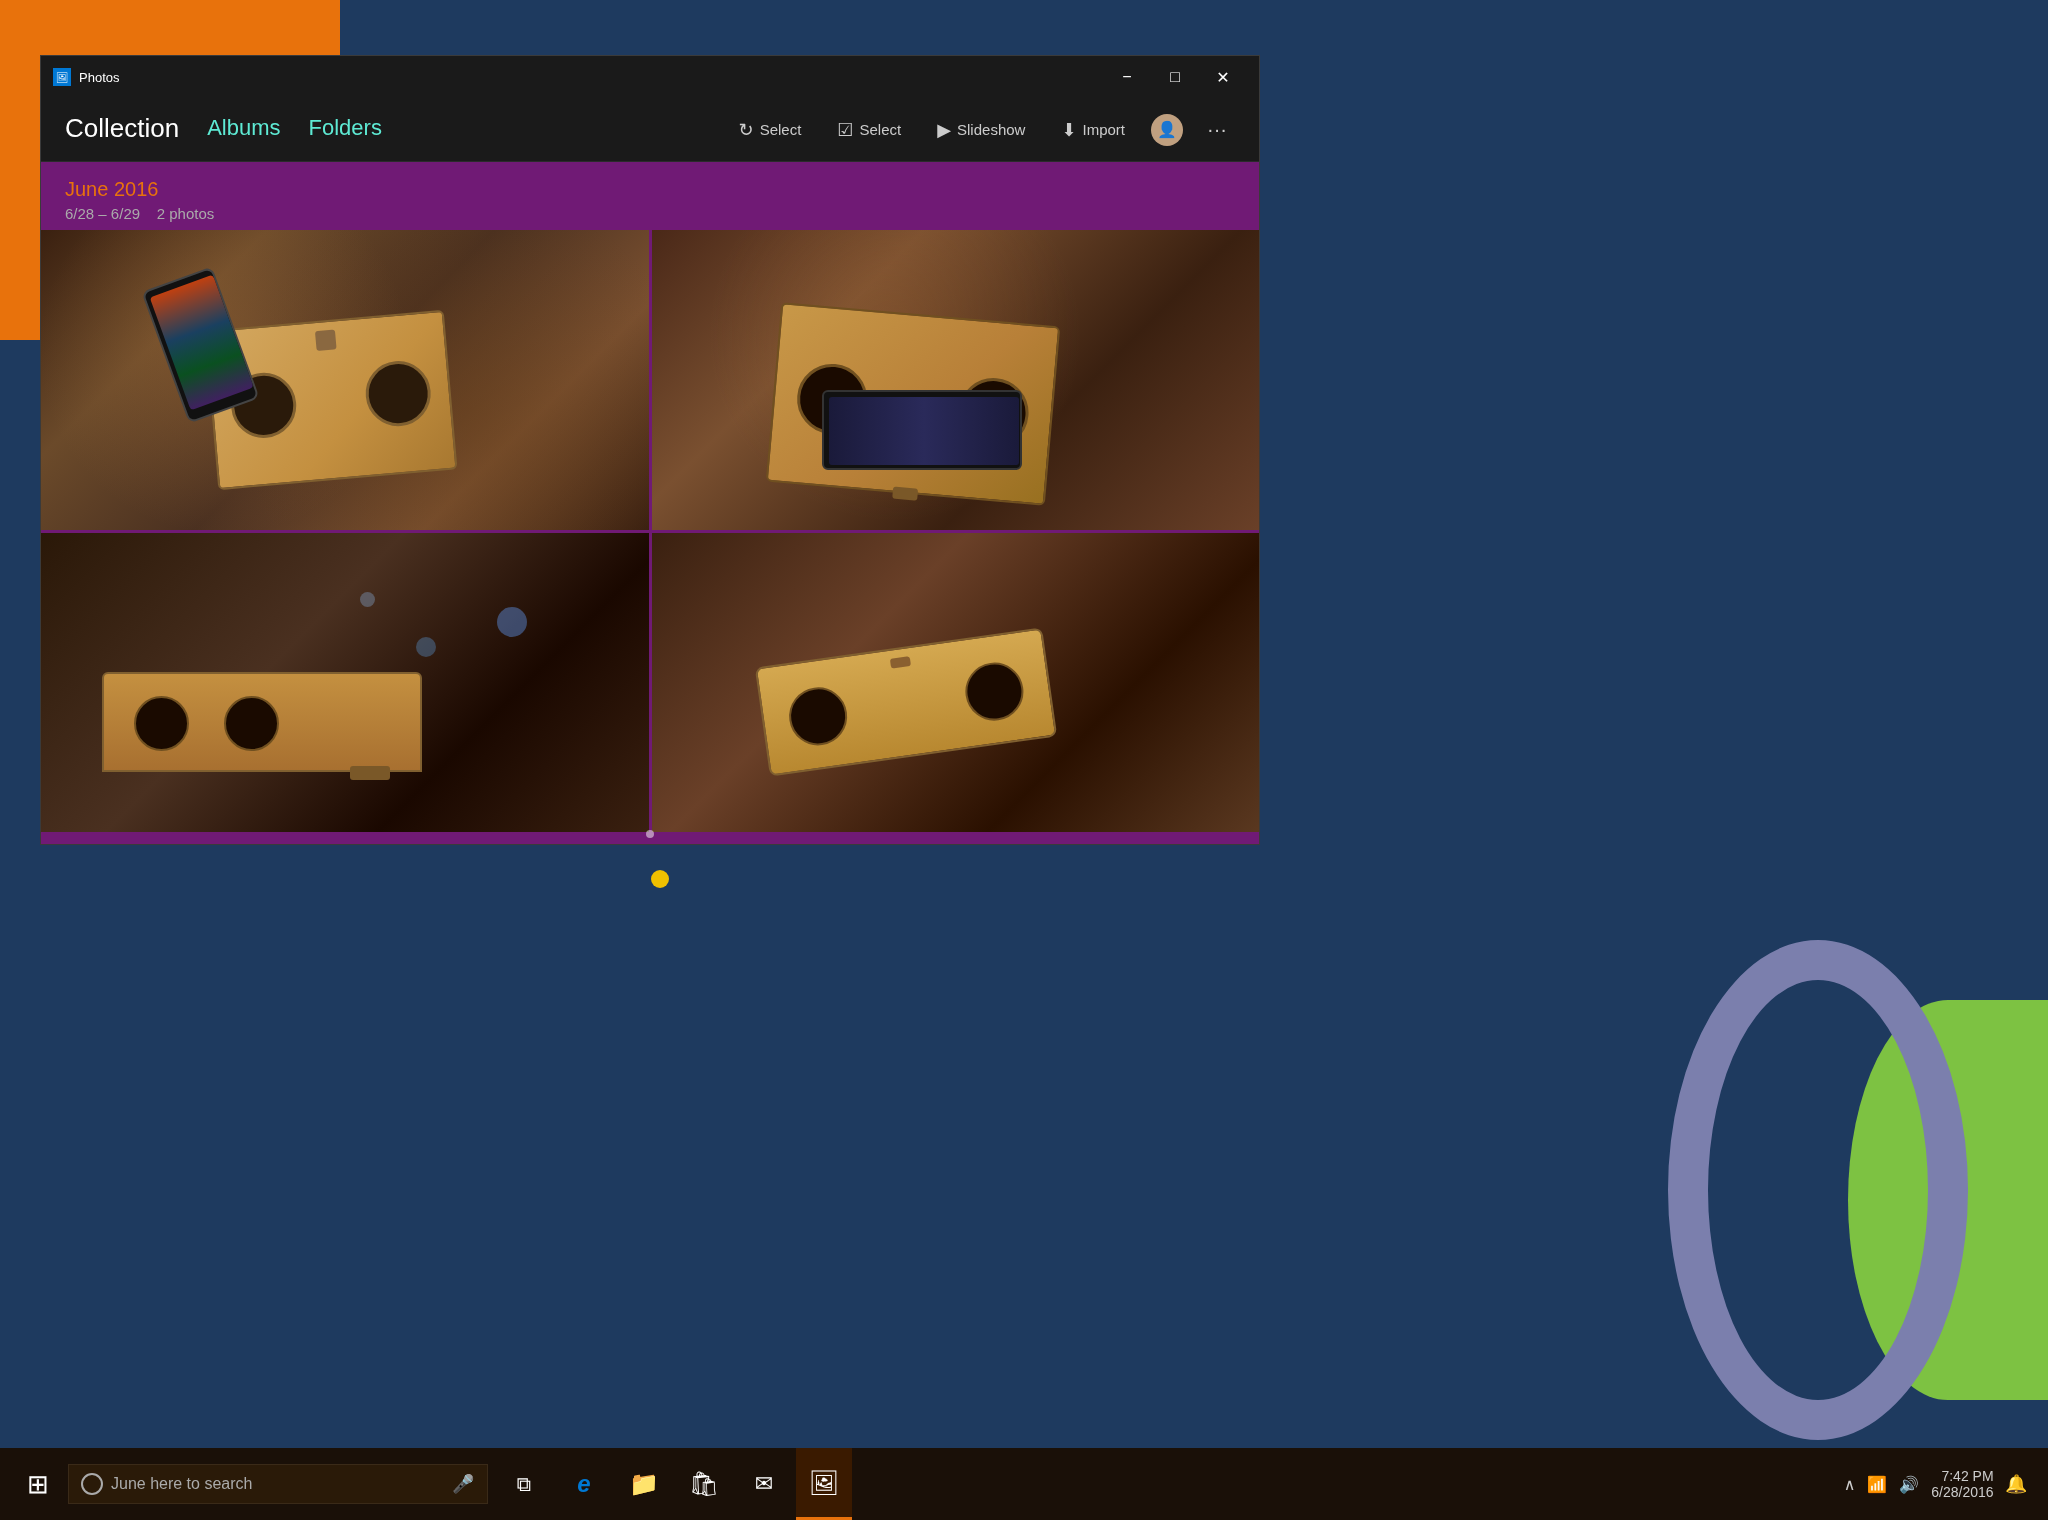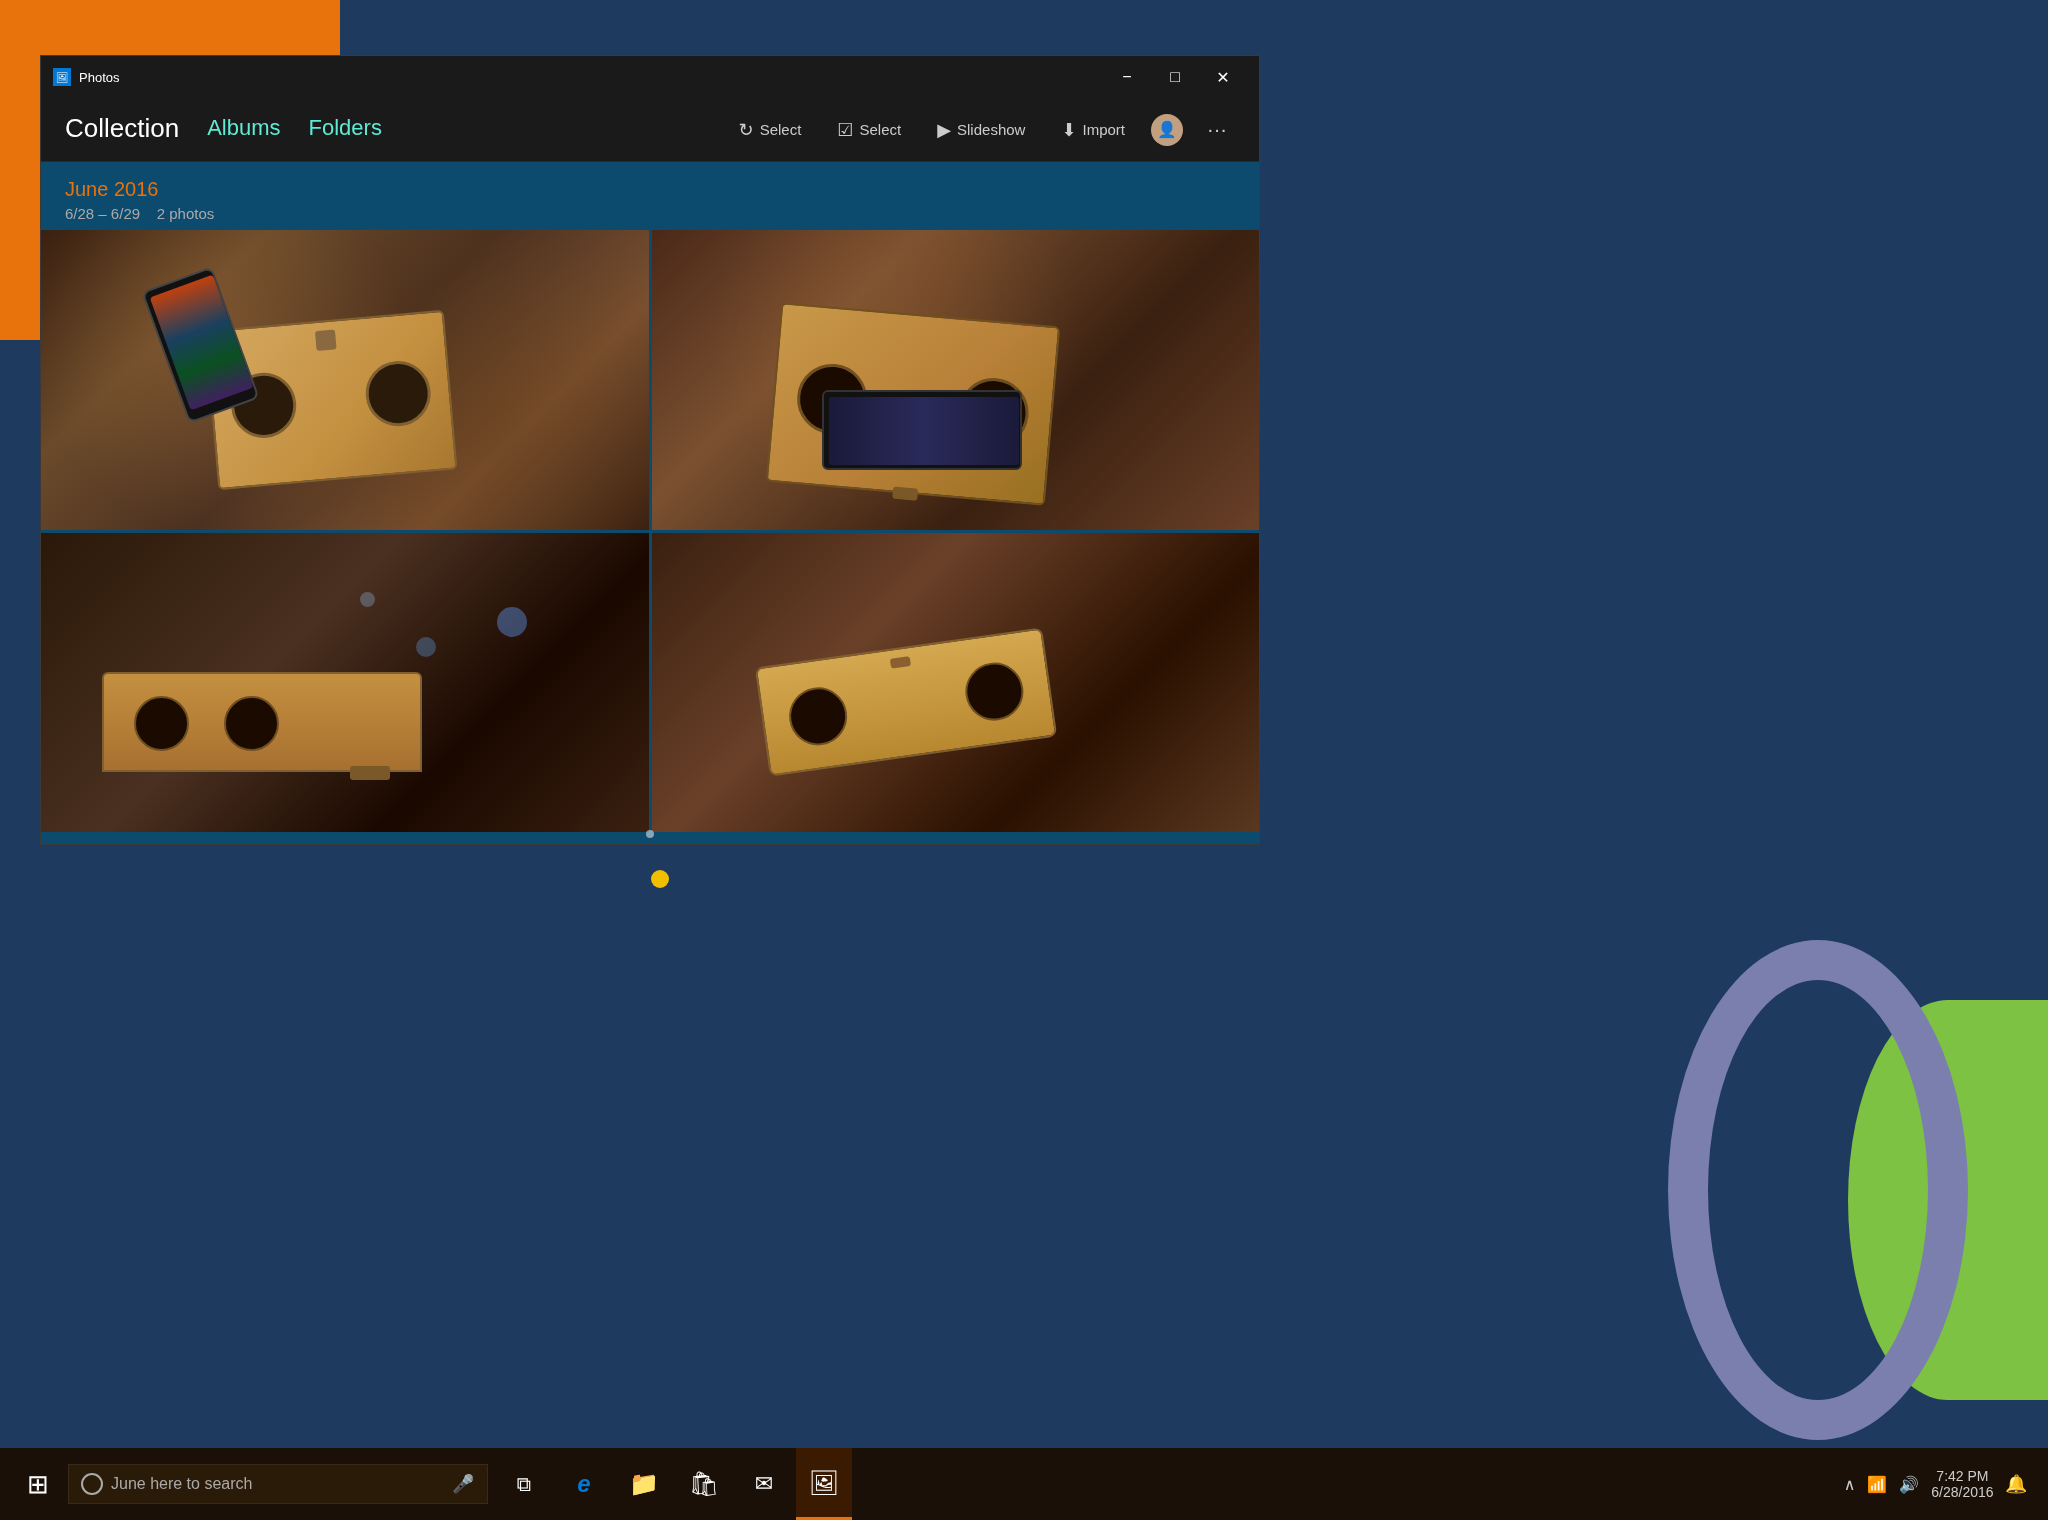--- a/index.html
+++ b/index.html
@@ -158,21 +158,21 @@
       font-size: 20px;
       cursor: pointer;
       padding: 4px 8px;
       background: transparent;
       border: none;
     }
 
     
     .content {
       flex: 1;
-      background: #0c4a6e;
+      background: #701a75;
       overflow: hidden;
       position: relative;
     }
     .date-header {
       padding: 16px 24px 8px;
     }
     .month-label {
       color: #e8720c;
       font-size: 20px;
       font-weight: 400;
@@ -475,16 +475,16 @@
     </div>
     <div class="taskbar-icon-btn active" style="background:#3a1a00; border-bottom: 3px solid #e8720c;">
       <span style="font-size:24px;">🖼</span>
     </div>
   </div>
 
   <div class="taskbar-system">
     <span style="font-size:16px;">∧</span>
     <span style="font-size:16px;">📶</span>
     <span style="font-size:16px;">🔊</span>
-    <span style="font-size:14px; text-align:center;">7:42 PM<br>6/28/2016</span>
+    <span style="font-size:14px; text-align:right;">7:42 PM<br>6/28/2016</span>
     <span style="font-size:18px;">🔔</span>
   </div>
 </div>
 
 </body></html>

